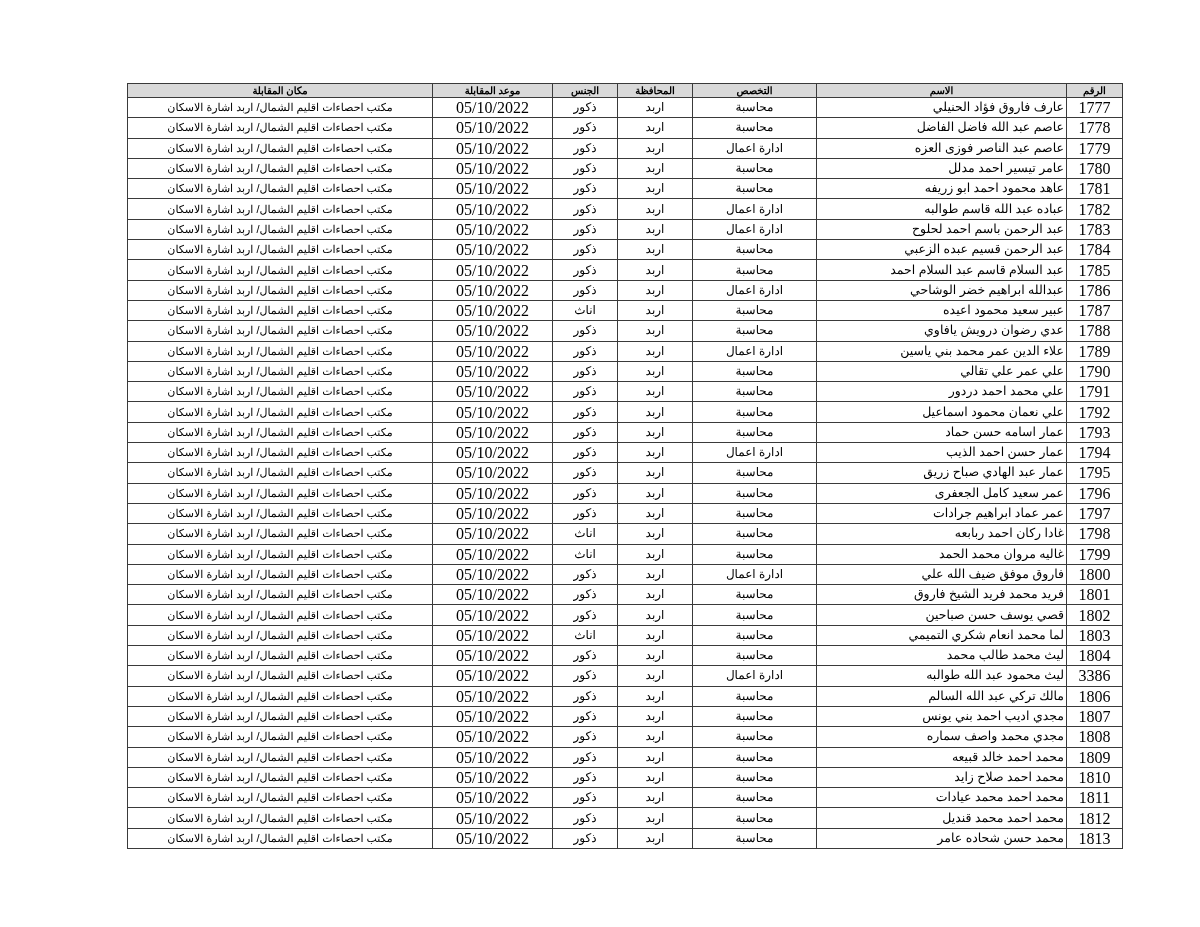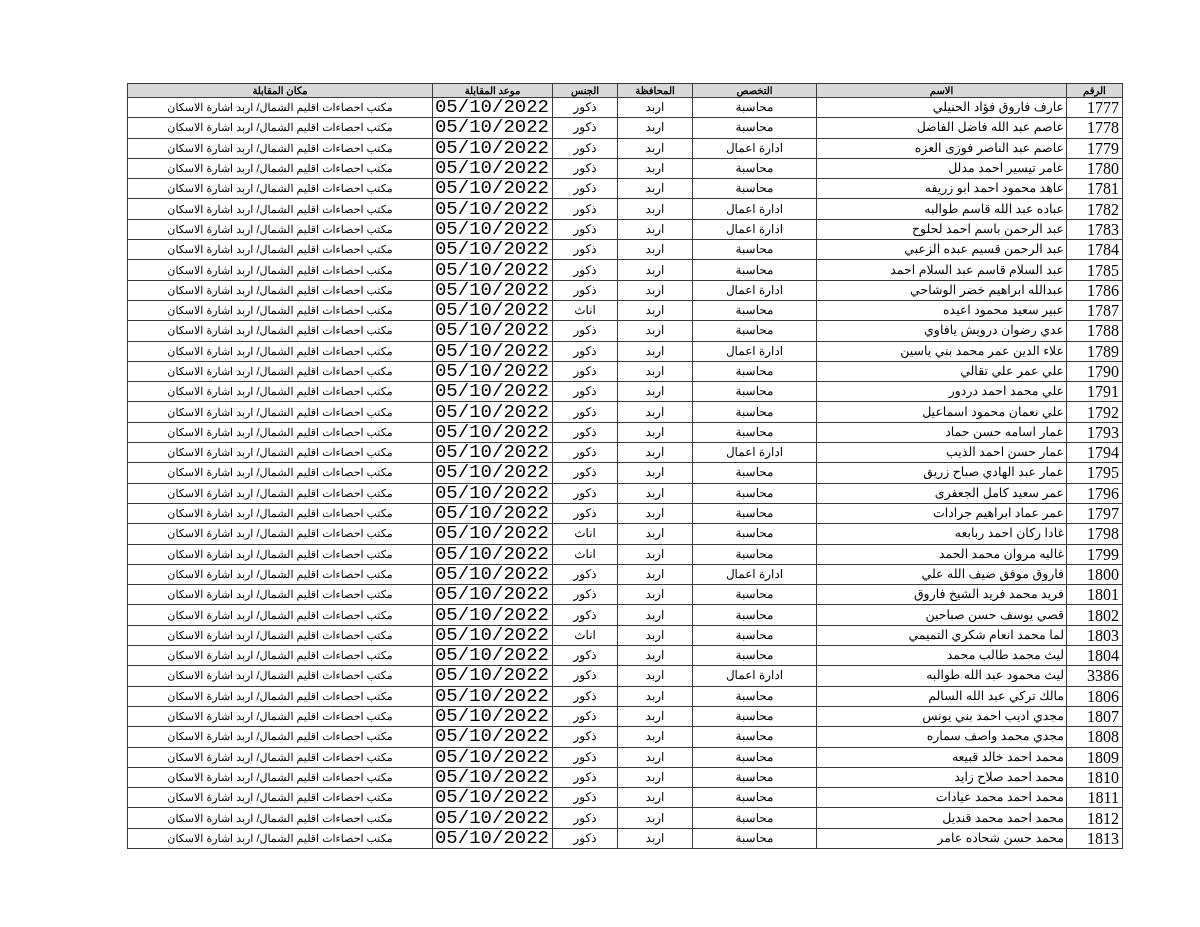--- a/index.html
+++ b/index.html
@@ -25,29 +25,29 @@
     text-align: center;
     line-height: 13px;
   }
   .sheet tbody td {
     height: 19.3px;
     line-height: 19px;
     font-size: 12px;
     text-align: center;
   }
   .sheet td.num {
-    text-align: right;
+    text-align: center;
     font-family: "Liberation Serif", serif;
     font-size: 16px;
     padding-left: 3px;
   }
   .sheet td.name { text-align: right; font-size: 12.5px; padding-right: 2px; margin-left: 26px; }
   .sheet td.date {
-    font-family: Liberation Mono, monospace;
-    font-size: 19px;
+    font-family: Liberation Serif, serif;
+    font-size: 16px;
   }
   .sheet td.place { font-size: 11px; text-align: center; }
   col.c-num { width: 56px; }
   col.c-name { width: 250px; }
   col.c-spec { width: 124px; }
   col.c-gov { width: 75px; }
   col.c-gender { width: 65px; }
   col.c-date { width: 120px; }
   col.c-place { width: 305px; }
 </style>

